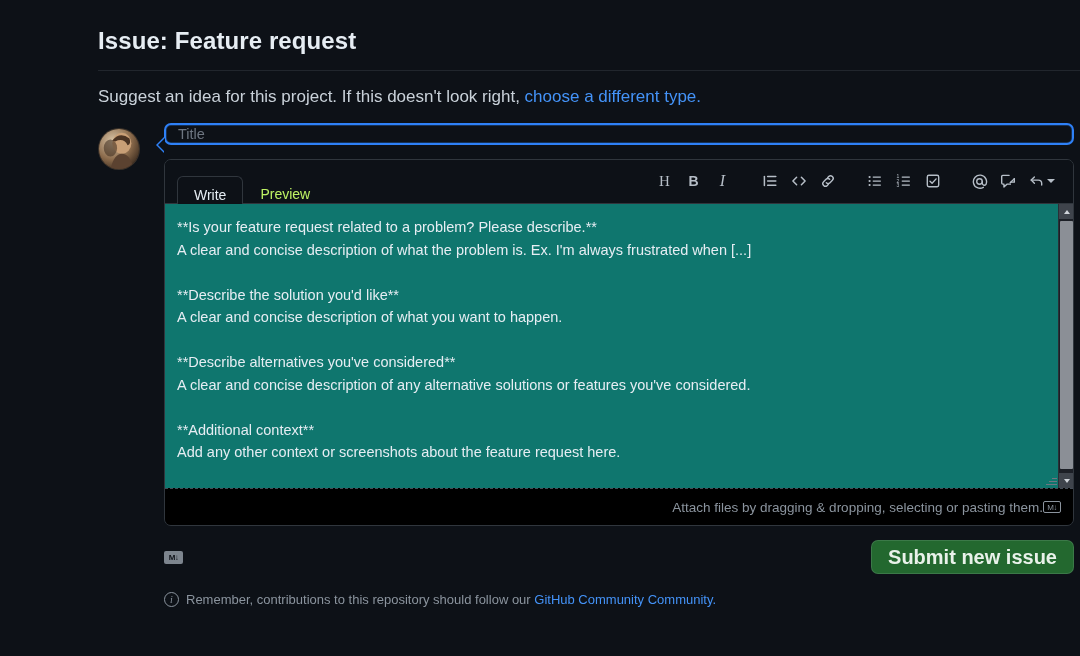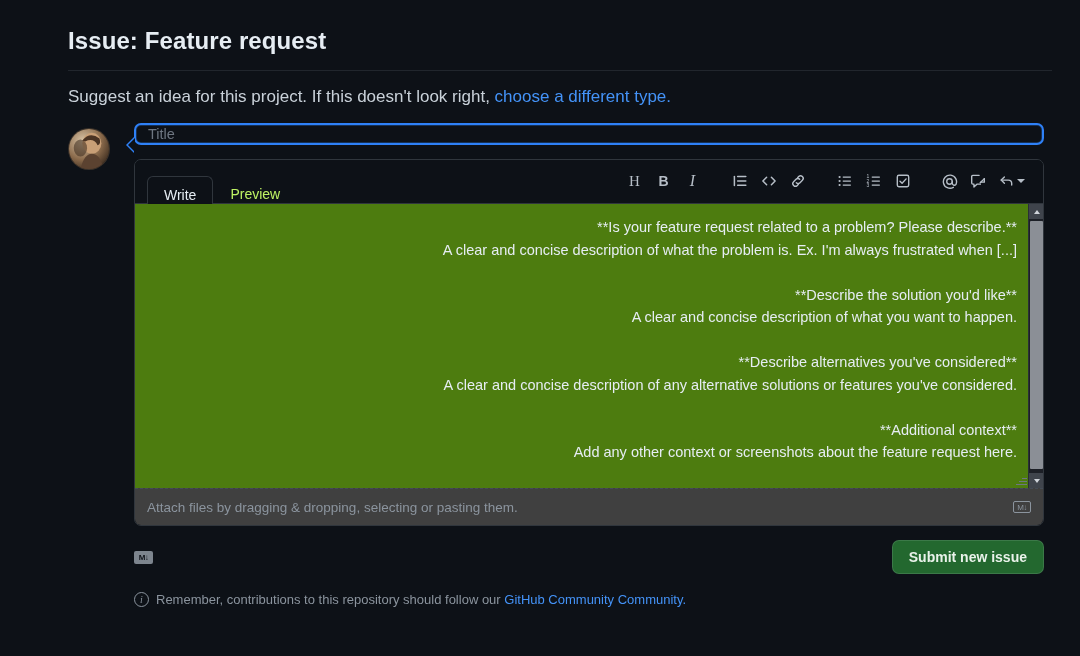--- a/index.html
+++ b/index.html
@@ -8,20 +8,21 @@
     width: 1080px; height: 656px;
     background: #0d1117;
     font-family: "Liberation Sans", sans-serif;
     overflow: hidden;
   }
   .page {
     position: relative;
     width: 1080px; height: 656px;
     background: #0d1117;
     color: #e6edf3;
+    padding-left: 30px;
   }
 
   
   .header-wrap { padding: 26px 28px 0 68px; }
   .page-title {
     font-size: 24px;
     font-weight: 600;
     color: #e6edf3;
     letter-spacing: .1px;
     margin: 0 0 14px 0;
@@ -170,24 +171,23 @@
   .caret-tri {
     width: 0; height: 0;
     border-left: 4px solid transparent;
     border-right: 4px solid transparent;
     border-top: 4.5px solid #b6bec7;
   }
 
   
   .ta-wrap {
     position: relative;
-    background: #4d7c0f;
+    background: #0f766e;
     height: 284px;
     overflow: hidden;
-    text-align: right;
   }
   .ta-text {
     padding: 12px 26px 10px 12px;
     font-size: 14.5px;
     line-height: 22.5px;
     color: #e6edf3;
     white-space: pre-wrap;
     height: 100%;
   }
   
@@ -237,25 +237,25 @@
     right: 0;
     height: 1px;
     background: #6e7681;
     display: block;
   }
 
   
   .attach {
     display: flex;
     align-items: center;
-    justify-content: space-between;
+    justify-content: flex-end;
     height: 37px;
     padding: 0 12px;
     border-top: 1px dashed #444c56;
-    background: #404040;
+    background: #000000;
     color: #8b949e;
     font-size: 13.5px;
     cursor: pointer;
   }
   .md-icon-outline {
     width: 18px; height: 12px;
     border: 1px solid #8b949e;
     border-radius: 2px;
     display: flex; align-items: center; justify-content: center;
     font-size: 8px; color: #8b949e;
@@ -280,21 +280,21 @@
     background: #7d858e;
     border-radius: 2px;
     display: flex; align-items: center; justify-content: center;
     color: #0d1117; font-size: 8px; font-weight: 700;
     letter-spacing: -.5px;
   }
   .submit-btn {
     background: #23682f;
     border: 1px solid rgba(240,246,252,.12);
     color: #e9f2ea;
-    font-size: 14px;
+    font-size: 20px;
     font-weight: 600;
     padding: 0 16px;
     height: 34px;
     border-radius: 7px;
     cursor: pointer;
     font-family: "Liberation Sans", sans-serif;
   }
 
   .foot-note {
     display: flex; align-items: center; gap: 7px;

